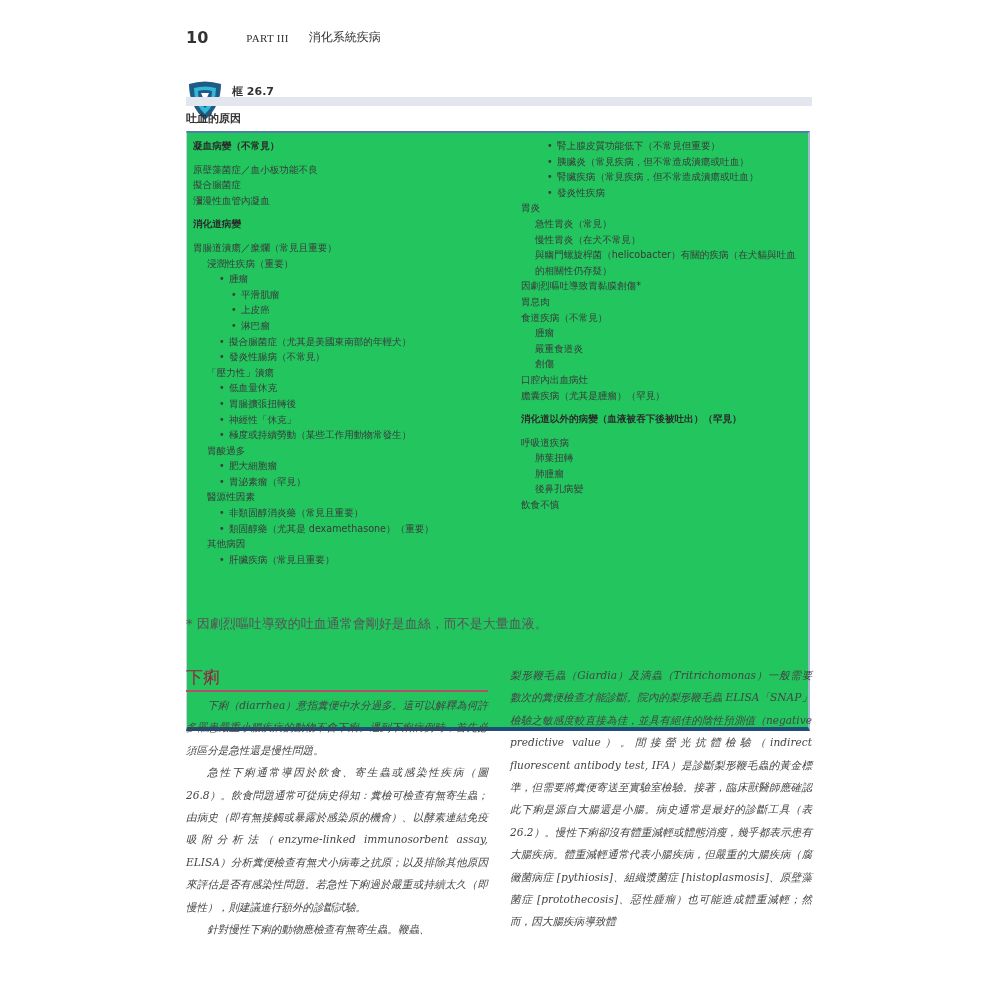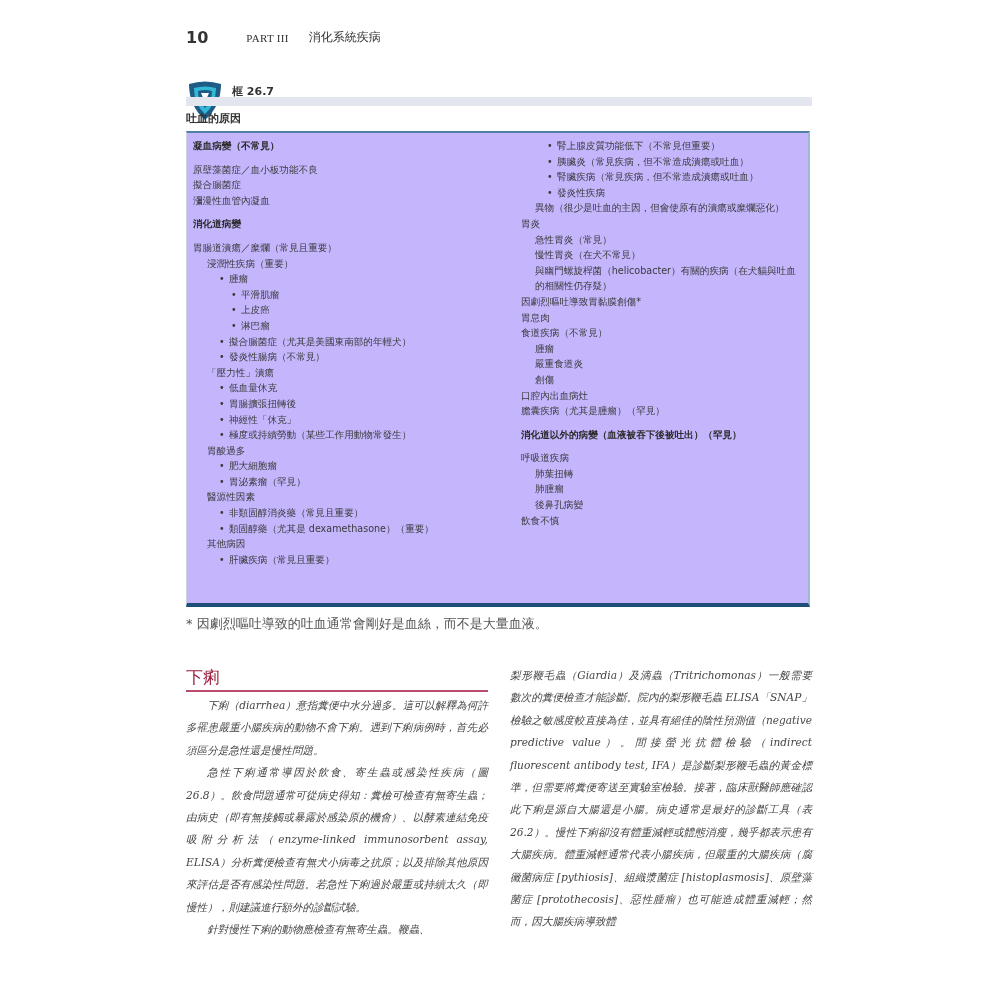--- a/index.html
+++ b/index.html
@@ -8,22 +8,22 @@
   .page-header { position:absolute; left:186px; top:28px; font-size:12px; color:#333; display:flex; gap:38px; align-items:center; }
   .page-header .pnum { font-family:"DejaVu Sans", sans-serif; font-weight:bold; font-size:16px; }
   .page-header .part { font-family:"Liberation Serif", serif; font-size:11px; letter-spacing:0.3px; }
   .page-header .chapter { font-size:12px; margin-left:-18px; }
 
   .box-icon { position:absolute; left:186px; top:80px; width:38px; height:42px; }
   .box-label { position:absolute; left:232px; top:84px; font-size:11px; font-weight:bold; font-family:"DejaVu Sans", sans-serif; color:#333; }
   .box-bar { position:absolute; left:186px; top:97px; width:626px; height:9px; background:#e4e6ef; }
   .box-title { position:absolute; left:186px; top:111px; font-size:11px; font-family:"DejaVu Sans", sans-serif; font-weight:bold; color:#333; }
 
-  .table { position:absolute; left:186px; top:131px; width:624px; height:476px;
-           background:#c4b5fd; border-top:2px solid #4f7fa6; border-bottom:4px solid #1f4f79;
+  .table { position:absolute; left:186px; top:131px; width:624px; height:600px;
+           background:#22c55e; border-top:2px solid #4f7fa6; border-bottom:4px solid #1f4f79;
            border-right:2px solid #9fb8cf; border-left:1px solid #c8d3e0; box-sizing:border-box; }
   .col { position:absolute; top:5px; font-family:"DejaVu Sans", sans-serif; font-size:9.6px; color:#3a3a3a; line-height:15.6px; }
   .col.left { left:6px; width:320px; }
   .col.right { left:334px; width:284px; }
   .row { white-space:nowrap; }
   .row.h { font-weight:bold; color:#2b2b2b; }
   .row.gap { margin-top:8px; }
   .i1 { padding-left:14px; }
   .i2 { padding-left:26px; }
   .i3 { padding-left:38px; }
@@ -87,21 +87,20 @@
       <div class="row i2 bullet">非類固醇消炎藥（常見且重要）</div>
       <div class="row i2 bullet">類固醇藥（尤其是 dexamethasone）（重要）</div>
       <div class="row i1">其他病因</div>
       <div class="row i2 bullet">肝臟疾病（常見且重要）</div>
     </div>
   <div class="col right" id="rightcol">
       <div class="row i2 bullet">腎上腺皮質功能低下（不常見但重要）</div>
       <div class="row i2 bullet">胰臟炎（常見疾病，但不常造成潰瘍或吐血）</div>
       <div class="row i2 bullet">腎臟疾病（常見疾病，但不常造成潰瘍或吐血）</div>
       <div class="row i2 bullet">發炎性疾病</div>
-      <div class="row wrap i1">異物（很少是吐血的主因，但會使原有的潰瘍或糜爛惡化）</div>
       <div class="row">胃炎</div>
       <div class="row i1">急性胃炎（常見）</div>
       <div class="row i1">慢性胃炎（在犬不常見）</div>
       <div class="row wrap i1">與幽門螺旋桿菌（helicobacter）有關的疾病（在犬貓與吐血的相關性仍存疑）</div>
       <div class="row">因劇烈嘔吐導致胃黏膜創傷*</div>
       <div class="row">胃息肉</div>
       <div class="row">食道疾病（不常見）</div>
       <div class="row i1">腫瘤</div>
       <div class="row i1">嚴重食道炎</div>
       <div class="row i1">創傷</div>

